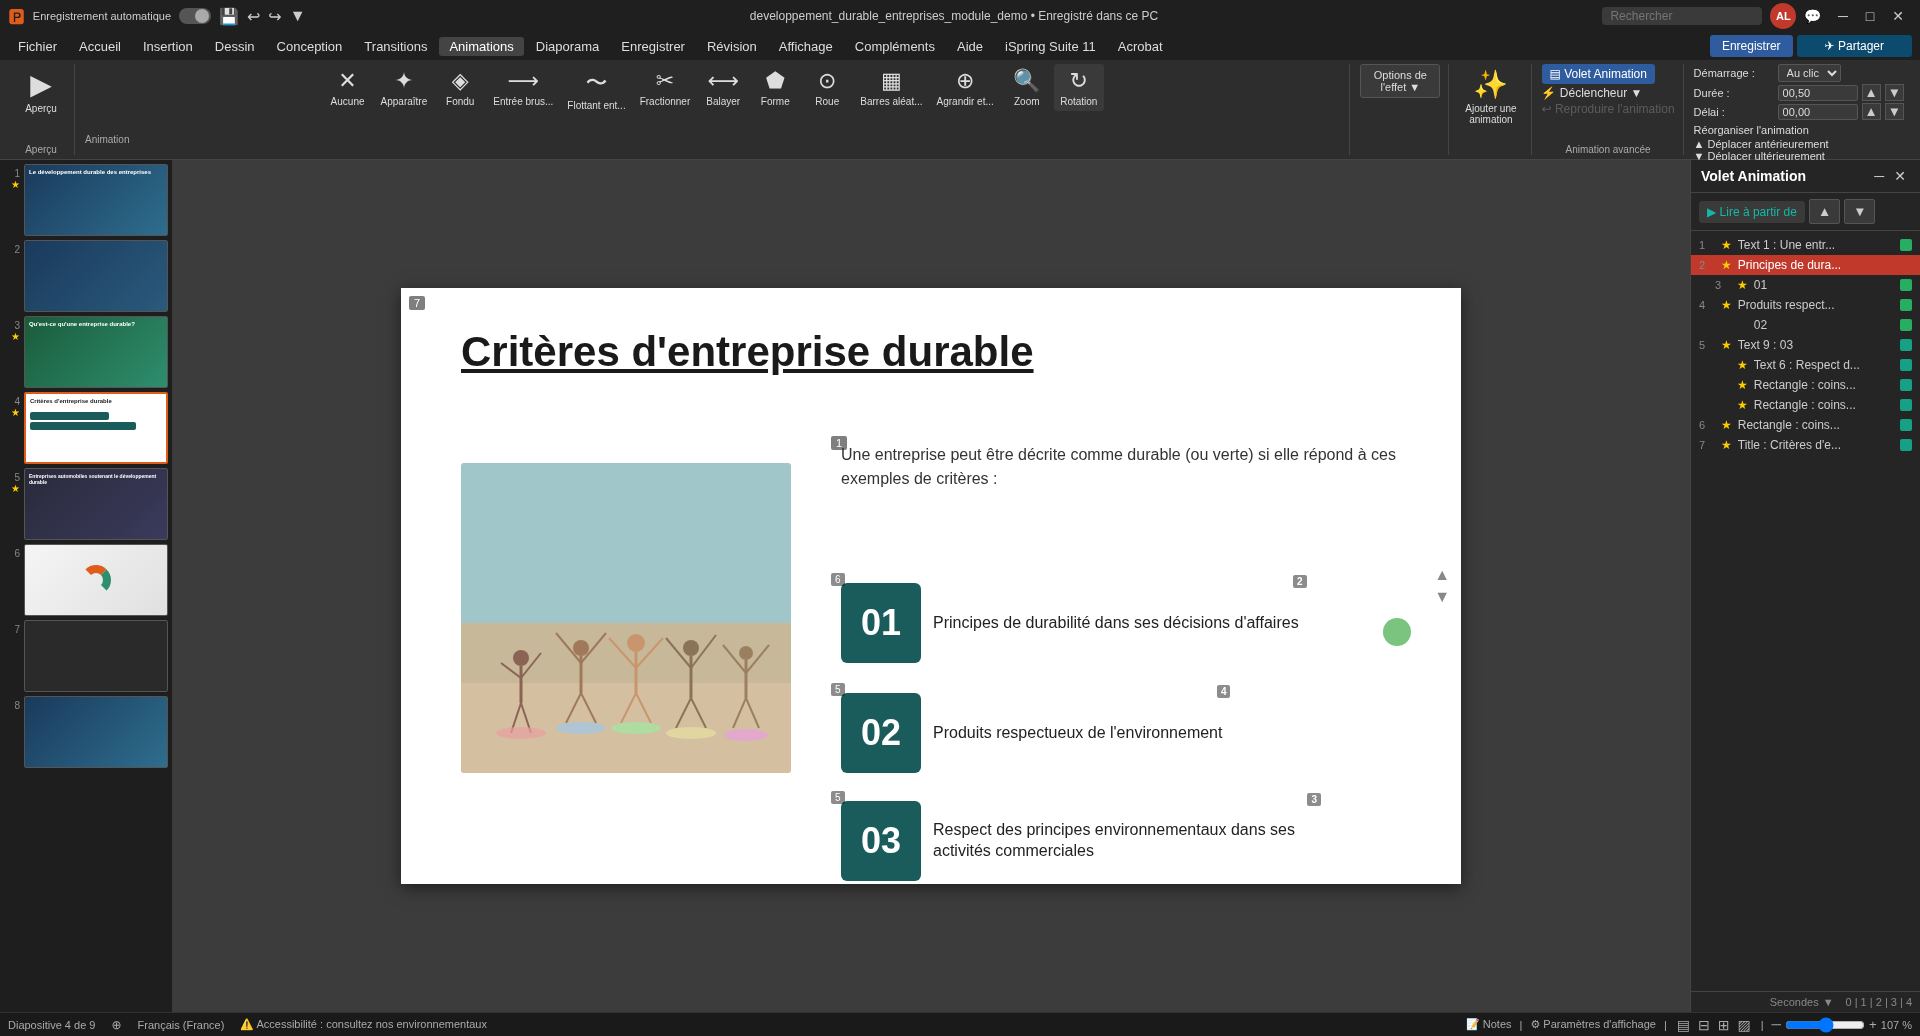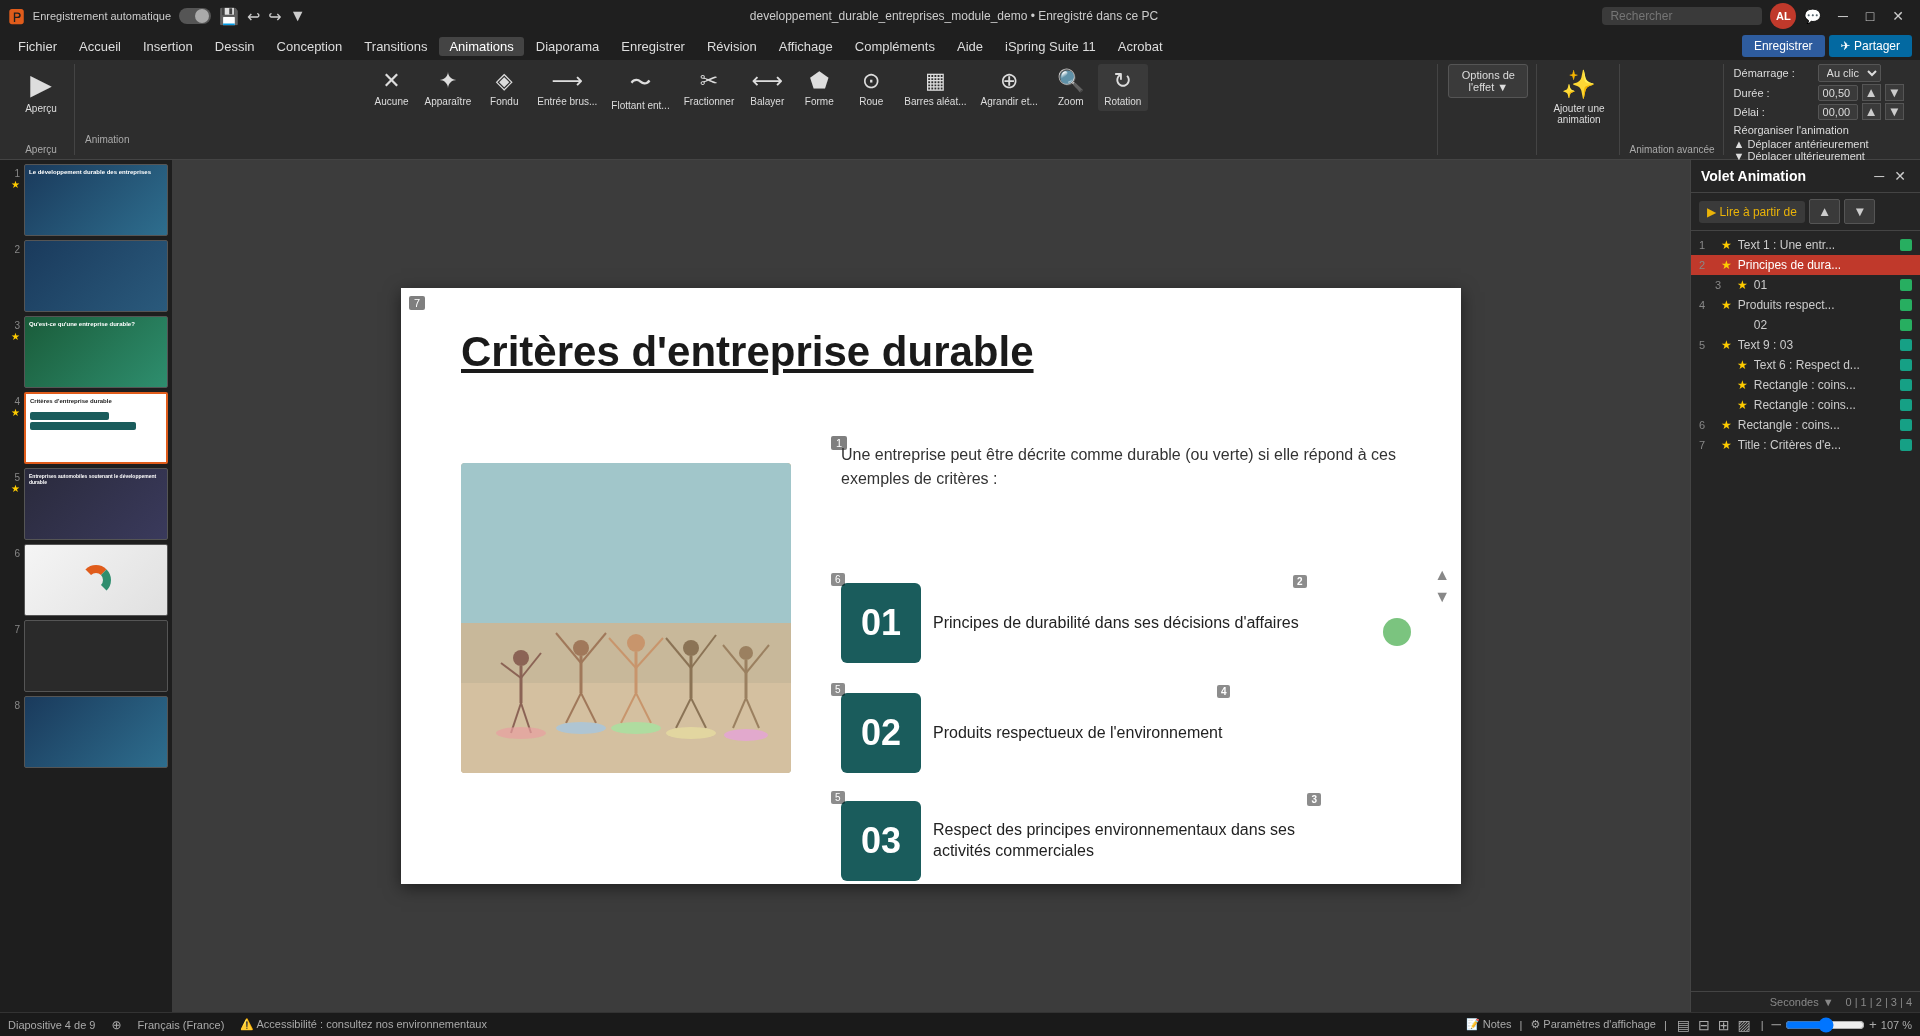--- a/index.html
+++ b/index.html
@@ -28,21 +28,21 @@
       background: #1f1f1f;
       display: flex;
       align-items: center;
       padding: 0 8px;
       gap: 2px;
     }
     .menu-item { padding: 2px 10px; cursor: pointer; color: #ddd; font-size: 13px; border-radius: 3px; }
     .menu-item.active { color: #fff; background: #444; }
     .menu-right { margin-left: auto; display: flex; gap: 4px; }
     .btn-enregistrer { background: #2e5c9e; color: #fff; border: none; padding: 4px 12px; border-radius: 3px; cursor: pointer; font-size: 12px; }
-    .btn-partager { background: #0369a1; color: #fff; border: none; padding: 4px 12px; border-radius: 3px; cursor: pointer; font-size: 12px; }
+    .btn-partager { background: #0c4a6e; color: #fff; border: none; padding: 4px 28px; border-radius: 3px; cursor: pointer; font-size: 12px; }
 
     
     #ribbon {
       height: 100px;
       background: #2d2d2d;
       border-bottom: 1px solid #444;
       display: flex;
       align-items: stretch;
       padding: 4px 8px;
       gap: 2px;
@@ -221,21 +221,21 @@
       display: flex;
       flex-direction: column;
     }
     #anim-pane-header {
       display: flex;
       align-items: center;
       padding: 6px 10px;
       border-bottom: 1px solid #444;
       gap: 8px;
     }
-    .anim-play-btn { background: #3a3a3a; border: none; color: #eab308; padding: 4px 8px; border-radius: 3px; cursor: pointer; font-size: 12px; display: flex; align-items: center; gap: 4px; }
+    .anim-play-btn { background: #3a3a3a; border: none; color: #14b8a6; padding: 4px 8px; border-radius: 3px; cursor: pointer; font-size: 12px; display: flex; align-items: center; gap: 4px; }
     .anim-pane-tools { display: flex; gap: 2px; }
     .anim-pane-tools button { background: none; border: none; color: #ccc; cursor: pointer; font-size: 16px; padding: 2px 4px; }
     .anim-list { flex: 1; overflow-y: auto; padding: 4px 0; }
     .anim-item {
       display: flex;
       align-items: center;
       padding: 3px 8px;
       gap: 6px;
       cursor: pointer;
       font-size: 12px;
@@ -286,21 +286,21 @@
       flex-direction: column;
       gap: 2px;
       font-size: 11px;
       color: #ddd;
     }
     .ribbon-input-row {
       display: flex;
       align-items: center;
       gap: 4px;
     }
-    .ribbon-input { background: #3a3a3a; border: 1px solid #555; color: #ddd; width: 40px; padding: 1px 4px; font-size: 11px; border-radius: 2px; }
+    .ribbon-input { background: #3a3a3a; border: 1px solid #555; color: #ddd; width: 80px; padding: 1px 4px; font-size: 11px; border-radius: 2px; }
     .ribbon-dropdown { background: #3a3a3a; border: 1px solid #555; color: #ddd; padding: 1px 4px; font-size: 11px; border-radius: 2px; }
 
     
     ::-webkit-scrollbar { width: 6px; height: 6px; }
     ::-webkit-scrollbar-track { background: #1e1e1e; }
     ::-webkit-scrollbar-thumb { background: #555; border-radius: 3px; }
 
     
     .thumb-bg1 { background: linear-gradient(135deg, #1a3a5c 0%, #2e6e8e 100%); }
     .thumb-bg2 { background: linear-gradient(135deg, #1a3a5c 0%, #2a5a7c 100%); }
@@ -441,20 +441,25 @@
   <div class="ribbon-group">
     <div class="ribbon-items">
       <div class="ribbon-btn large">
         <div class="icon">✨</div>
         <div class="label">Ajouter une<br>animation</div>
       </div>
     </div>
   </div>
 
   <div class="ribbon-group">
+    <div class="ribbon-items" style="flex-direction:column; gap:2px; align-items:flex-start;">
+      <button class="animation-pane-btn">▤ Volet Animation</button>
+      <button style="background:none; border:none; color:#ddd; font-size:12px; cursor:pointer;">⚡ Déclencheur ▼</button>
+      <button style="background:none; border:none; color:#888; font-size:12px; cursor:pointer; opacity:0.5;">↩ Reproduire l'animation</button>
+    </div>
     <div class="ribbon-group-label">Animation avancée</div>
   </div>
 
   <div class="ribbon-group">
     <div class="ribbon-items" style="flex-direction:column; gap:4px;">
       <div class="ribbon-minut-section">
         <div class="ribbon-input-row">
           <span style="min-width:80px;">Démarrage :</span>
           <select class="ribbon-dropdown">
             <option>Au clic</option>

